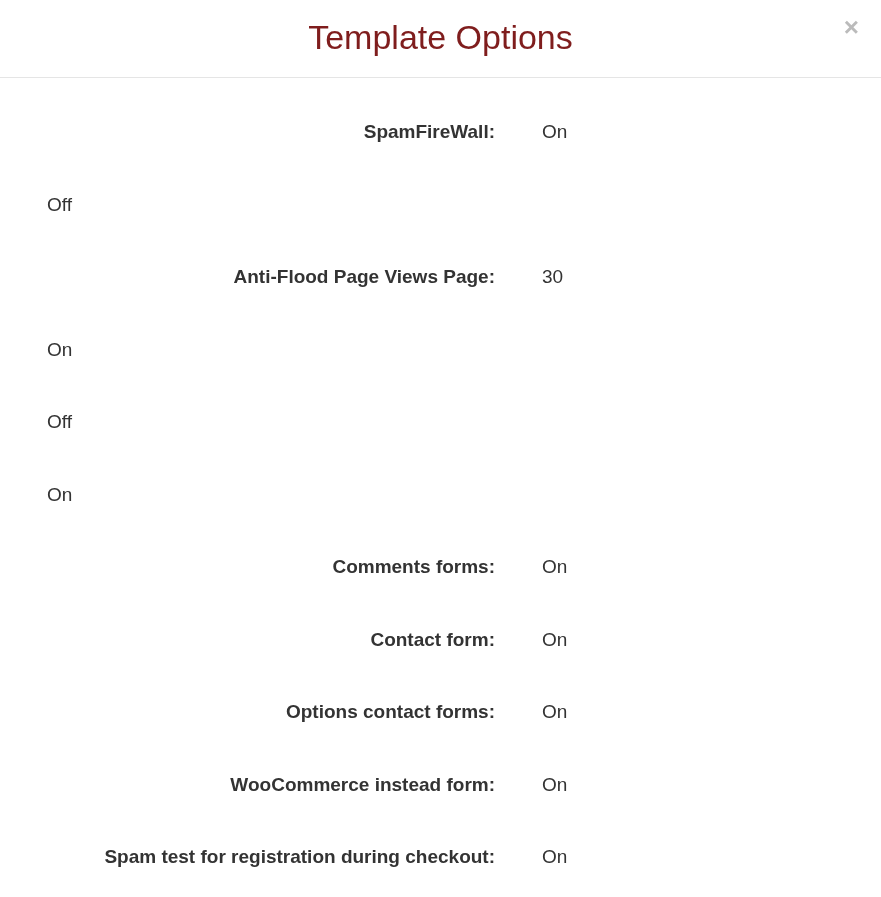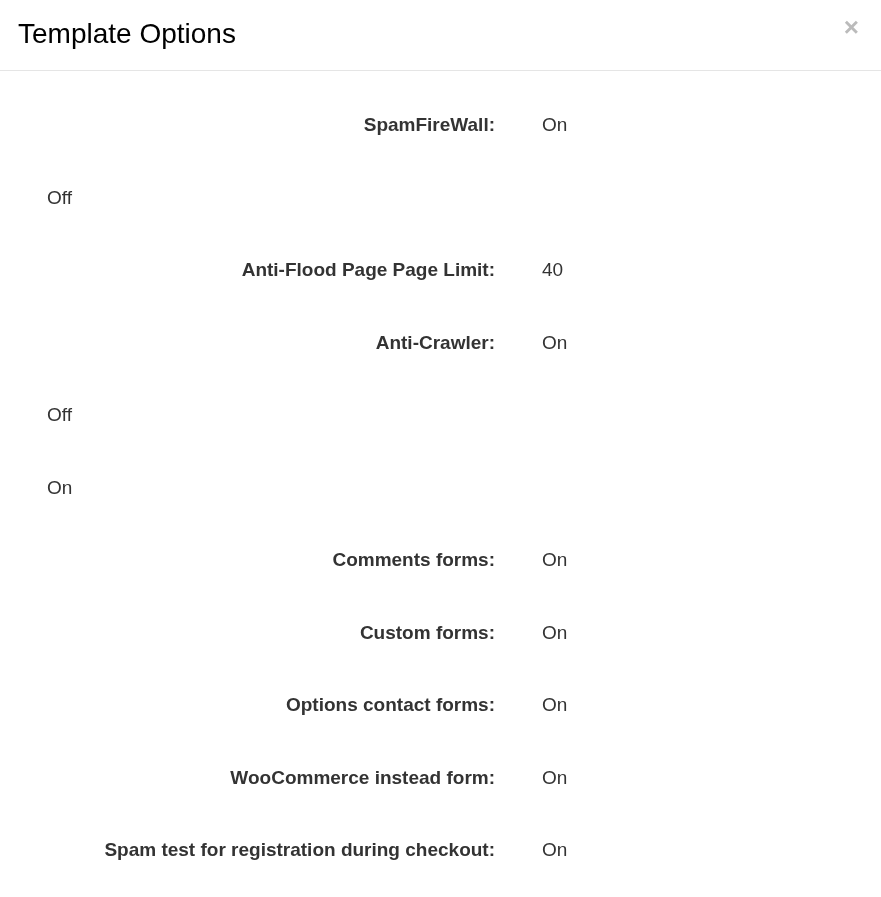--- a/index.html
+++ b/index.html
@@ -9,23 +9,24 @@
       width: 881px;
       height: 897px;
       color: #333;
     }
     .header {
       position: relative;
       padding: 18px 18px 20px 18px;
       border-bottom: 1px solid #e5e5e5;
     }
     .title {
-      font-size: 28px;
+      font-size: 34px;
       font-weight: 400;
-      color: #000000;
+      color: #7f1d1d;
+      text-align: center;
     }
     .close-btn {
       position: absolute;
       right: 16px;
       top: 14px;
       font-size: 26px;
       font-weight: 700;
       color: #bbb;
       cursor: pointer;
       line-height: 1;
@@ -69,39 +70,38 @@
 
 <div class="content">
   <div class="row">
     <div class="label-col">SpamFireWall:</div>
     <div class="value-col">On</div>
   </div>
   <div class="row">
     <div class="value-col">Off</div>
   </div>
   <div class="row">
-    <div class="label-col">Anti-Flood Page Page Limit:</div>
-    <div class="value-col">40</div>
+    <div class="label-col">Anti-Flood Page Views Page:</div>
+    <div class="value-col">30</div>
   </div>
   <div class="row">
-    <div class="label-col">Anti-Crawler:</div>
     <div class="value-col">On</div>
   </div>
   <div class="row">
     <div class="value-col">Off</div>
   </div>
   <div class="row">
     <div class="value-col">On</div>
   </div>
   <div class="row">
     <div class="label-col">Comments forms:</div>
     <div class="value-col">On</div>
   </div>
   <div class="row">
-    <div class="label-col">Custom forms:</div>
+    <div class="label-col">Contact form:</div>
     <div class="value-col">On</div>
   </div>
   <div class="row">
     <div class="label-col">Options contact forms:</div>
     <div class="value-col">On</div>
   </div>
   <div class="row">
     <div class="label-col">WooCommerce instead form:</div>
     <div class="value-col">On</div>
   </div>

